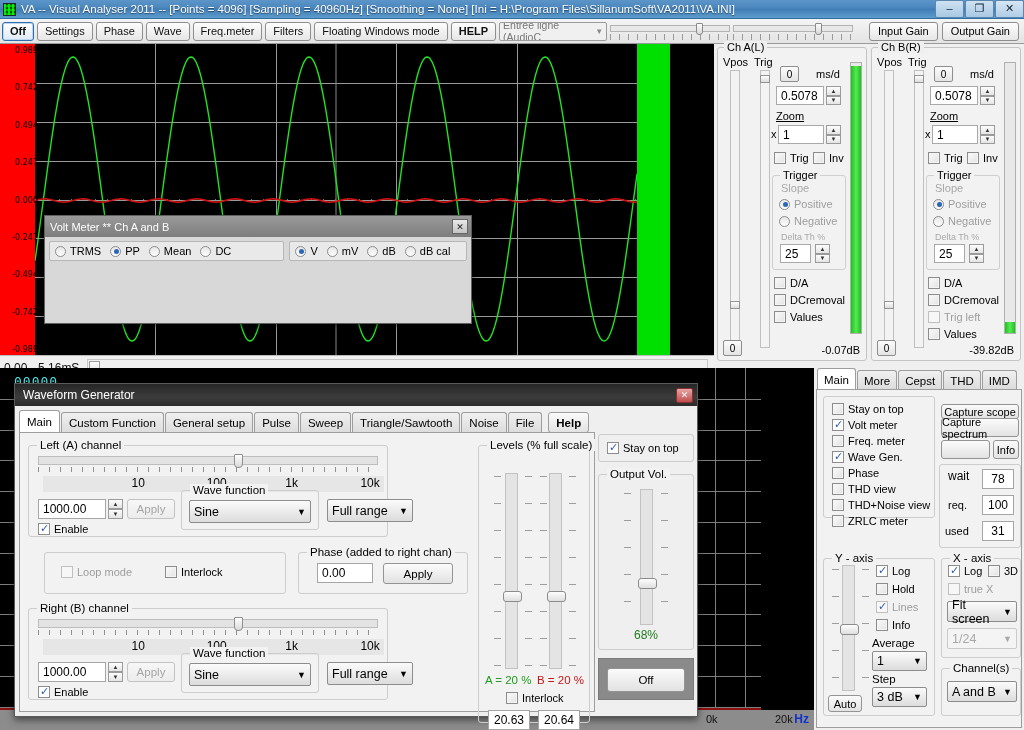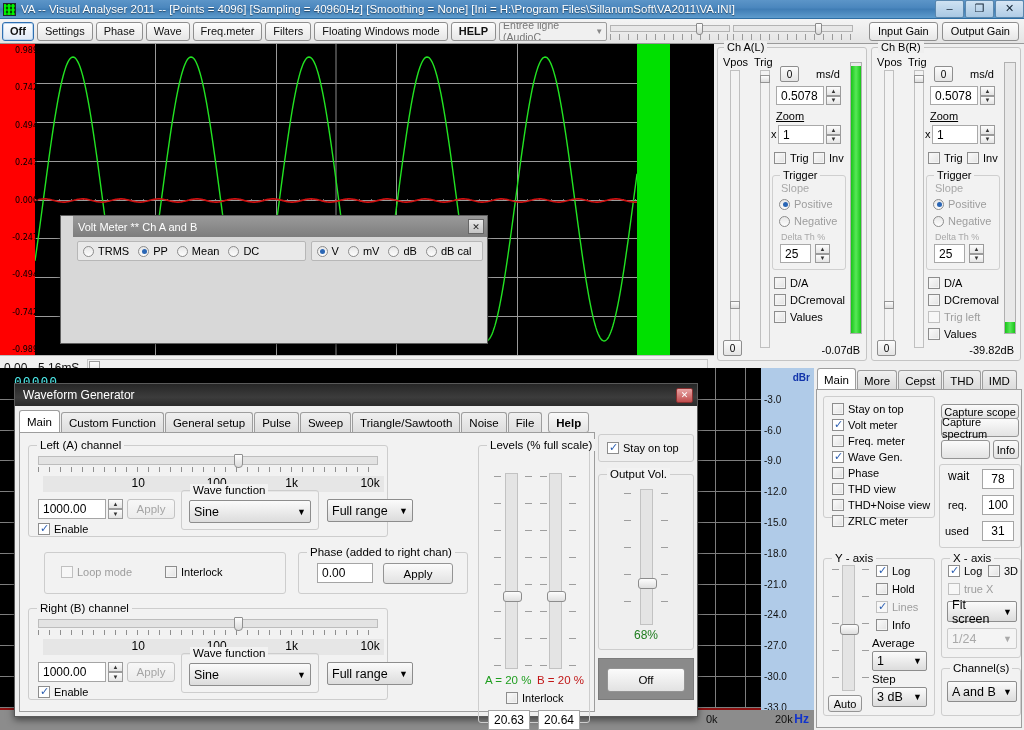--- a/index.html
+++ b/index.html
@@ -83,22 +83,22 @@
   #rightAxisLabels .axislabel { color:#000; left:2px; }
 
   
   #scopestatus { position:absolute; left:0; top:355px; width:714px; height:24px;
     background:#f0f0f0; border-top:1px solid #bbb; display:flex; align-items:center; padding-left:4px; gap:8px; }
   #scopestatus .rng { font-size:12px; color:#111; }
   #hscroll { position:relative; flex:1; height:17px; background:#f1f1f1; border:1px solid #c6c6c6; margin-right:6px; }
   #hscroll .thumb { position:absolute; left:1px; top:1px; width:11px; height:13px; background:linear-gradient(to bottom,#fcfcfc,#e2e2e2); border:1px solid #9d9d9d; }
 
   
-  #voltmeter { position:absolute; left:60px; top:215px; width:428px; height:129px;
-    background:#d8d8d8; border:1px solid #5f5f5f; box-shadow:0 2px 5px rgba(0,0,0,.5);padding-left:12px; }
+  #voltmeter { position:absolute; left:44px; top:215px; width:428px; height:109px;
+    background:#d8d8d8; border:1px solid #5f5f5f; box-shadow:0 2px 5px rgba(0,0,0,.5); }
   #vmtitle { height:21px; background:linear-gradient(to bottom,#9a9a9a,#7d7d7d);
     color:#fff; font-size:11px; display:flex; align-items:center; padding-left:5px; }
   #vmtitle .x { margin-left:auto; margin-right:3px; width:16px; height:15px;
     background:linear-gradient(to bottom,#e9e9e9,#c4c4c4); border:1px solid #666;
     display:flex; align-items:center; justify-content:center; font-size:9px; color:#222; }
   #vmreadouts { margin:2px 3px 0 3px; background:#000; border:1px solid #9c9c9c; }
   .vmrow { height:31px; background:#000; display:flex; align-items:center; justify-content:center;
     font-size:27px; font-family:"DejaVu Sans", sans-serif; letter-spacing:0px; }
   .vmrow.a { color:#1bd81b; }
   .vmrow.b { color:#e01212; border-top:1px solid #aaa; }
@@ -479,34 +479,20 @@
       <div class="hg" style="top: 184.865px;"></div>
       <div class="hg" style="top: 215.676px;"></div>
       <div class="hg" style="top: 246.486px;"></div>
       <div class="hg" style="top: 277.297px;"></div>
       <div class="hg" style="top: 308.108px;"></div>
       <div class="hg" style="top: 338.919px;"></div>
       <div class="vg" style="left: 715px;"></div>
       <div class="vg" style="left: 745px;"></div>
     </div>
   <div id="specRedline"></div>
-  <div id="specYaxis">
-    <span class="unit">dBr</span>
-  <span class="lbl" style="top: 30.8108px;">-3.0</span>
-      <span class="lbl" style="top: 61.6216px;">-6.0</span>
-      <span class="lbl" style="top: 92.4324px;">-9.0</span>
-      <span class="lbl" style="top: 123.243px;">-12.0</span>
-      <span class="lbl" style="top: 154.054px;">-15.0</span>
-      <span class="lbl" style="top: 184.865px;">-18.0</span>
-      <span class="lbl" style="top: 215.676px;">-21.0</span>
-      <span class="lbl" style="top: 246.486px;">-24.0</span>
-      <span class="lbl" style="top: 277.297px;">-27.0</span>
-      <span class="lbl" style="top: 308.108px;">-30.0</span>
-      <span class="lbl" style="top: 338.919px;">-33.0</span>
-    </div>
   <div id="specXaxis">
     <span class="unit">Hz</span>
   <span class="lbl" style="left: 706px;">0k</span>
       <span class="lbl" style="left: 775px;">20k</span>
     </div>
 </div>
 
 <div id="wfgen">
   <div id="wfgtitle">
     <span>Waveform Generator</span>

